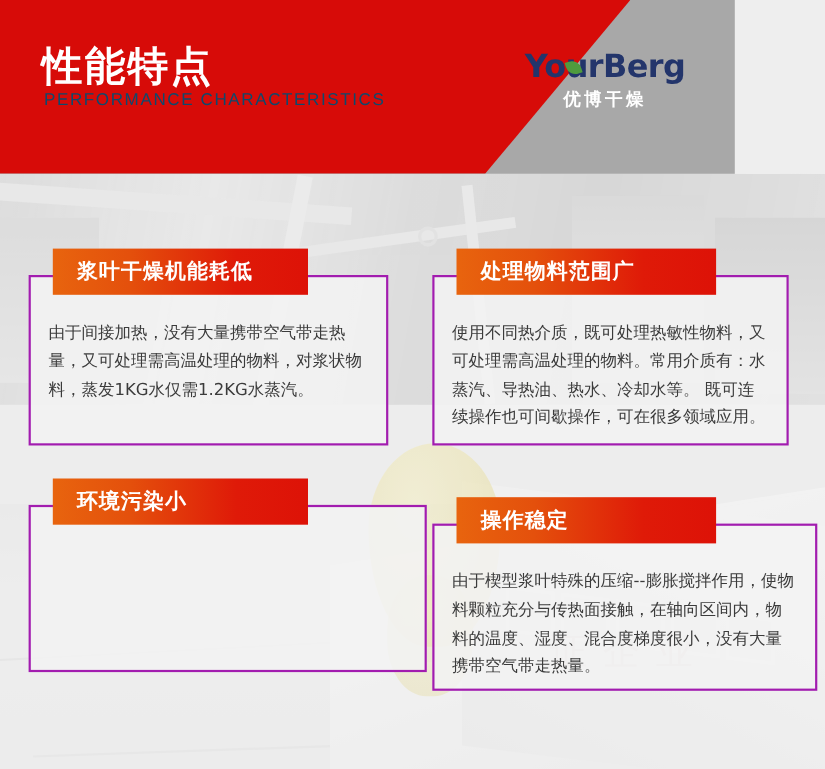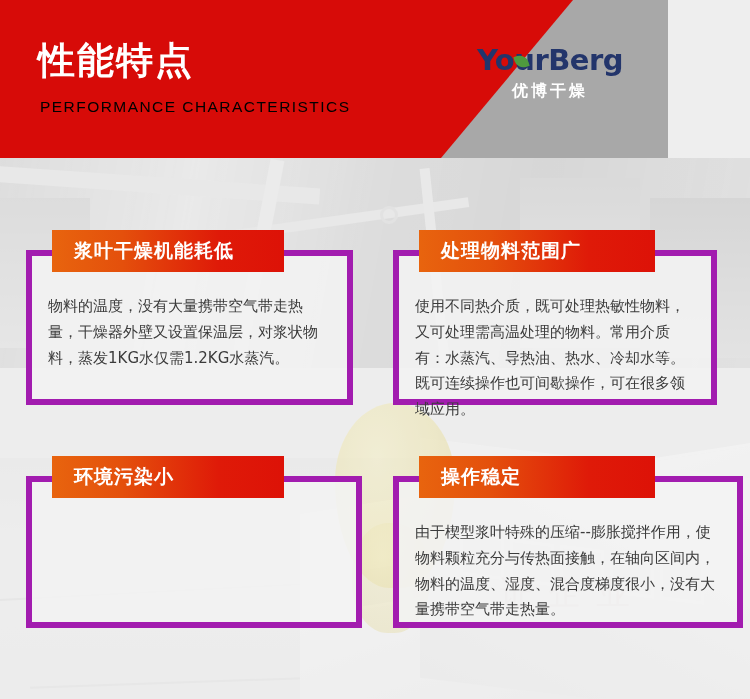--- a/index.html
+++ b/index.html
@@ -149,23 +149,23 @@
     position: absolute;
     left: 38px; top: 41px;
     font-size: 37px;
     font-weight: bold;
     color: #ffffff;
     letter-spacing: 2px;
     line-height: 1.1;
   }
   .header-sub {
     position: absolute;
-    left: 40px; top: 98px;
+    left: 40px; top: 82px;
     font-size: 15.5px;
-    color: #000000;
+    color: #0c4a6e;
     letter-spacing: 1.45px;
     font-weight: normal;
     text-align: right;
   }
 
   
   .logo-wrap {
     position: absolute;
     right: 28px; top: 46px;
     text-align: center;
@@ -193,21 +193,21 @@
     font-size: 16px;
     color: #ffffff;
     letter-spacing: 3px;
     line-height: 1.1;
     font-weight: bold;
   }
 
   
   .card {
     position: absolute;
-    border: 6px solid #a21caf;
+    border: 2px solid #a21caf;
     background: rgba(242,242,242,0.88);
   }
   .card-ribbon {
     position: absolute;
     top: -26px;
     left: 20px;
     height: 42px;
     padding: 0 22px 0 22px;
     display: flex;
     align-items: center;
@@ -221,21 +221,21 @@
   .card-body {
     padding: 38px 16px 12px 16px;
     font-size: 15px;
     line-height: 1.72;
     color: #3b3b3b;
     font-family: "DejaVu Sans", "Liberation Sans", sans-serif;
   }
 
   #card-1 { left: 26px;  top: 250px; width: 327px; height: 155px; }
   #card-2 { left: 393px; top: 250px; width: 324px; height: 155px; }
-  #card-3 { left: 26px;  top: 476px; width: 336px; height: 152px; padding-left: 10px; }
+  #card-3 { left: 26px;  top: 459px; width: 362px; height: 152px; padding-left: 10px; }
   #card-4 { left: 393px; top: 476px; width: 350px; height: 152px; }
 
   #card-1 .card-ribbon,
   #card-3 .card-ribbon { width: 232px; }
   #card-2 .card-ribbon,
   #card-4 .card-ribbon { width: 236px; }
 
   
   .bottom-strip {
     position: absolute;
@@ -300,21 +300,21 @@
       <div class="logo-en">
         <span>YourBerg</span>
         <span class="logo-leaf"></span>
       </div>
       <div class="logo-cn">优博干燥</div>
     </div>
   </div>
 
   <div class="card" id="card-1">
     <div class="card-ribbon">浆叶干燥机能耗低</div>
-    <div class="card-body">物料的温度，没有大量携带空气带走热量，干燥器外壁又设置保温层，对浆状物料，蒸发1KG水仅需1.2KG水蒸汽。</div>
+    <div class="card-body">由于间接加热，没有大量携带空气带走热量，又可处理需高温处理的物料，对浆状物料，蒸发1KG水仅需1.2KG水蒸汽。</div>
   </div>
 
   <div class="card" id="card-2">
     <div class="card-ribbon">处理物料范围广</div>
     <div class="card-body">使用不同热介质，既可处理热敏性物料，又可处理需高温处理的物料。常用介质有：水蒸汽、导热油、热水、冷却水等。 既可连续操作也可间歇操作，可在很多领域应用。</div>
   </div>
 
   <div class="card" id="card-3">
     <div class="card-ribbon">环境污染小</div>
   </div>

